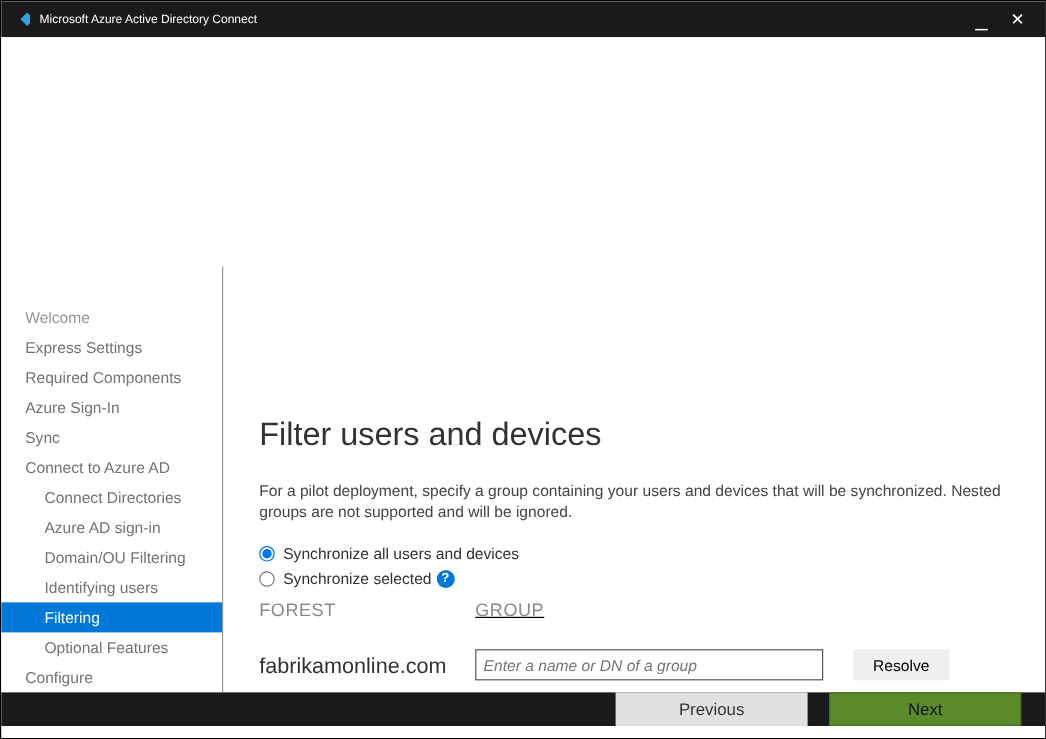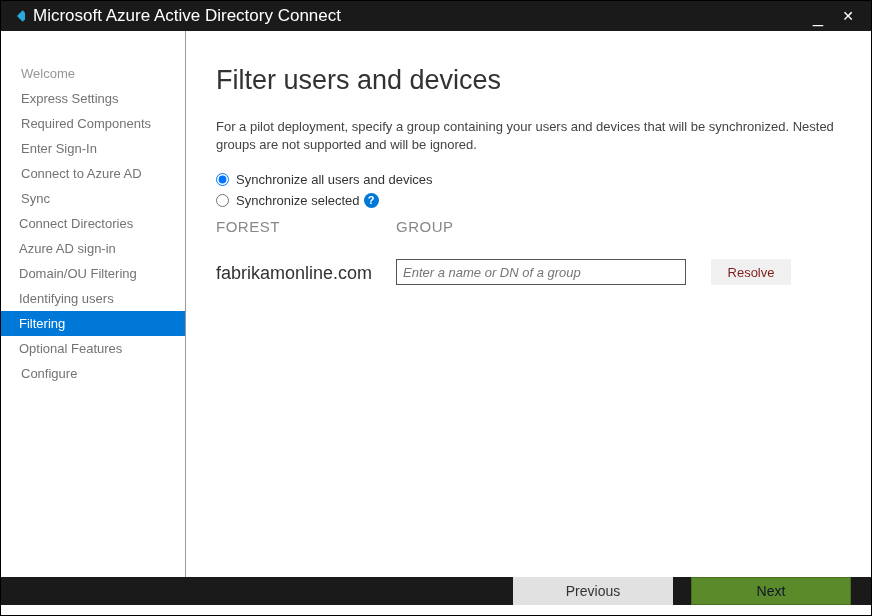--- a/index.html
+++ b/index.html
@@ -1,41 +1,41 @@
 <!DOCTYPE html>
 <html><head>
   <meta charset="utf-8">
   <style>
     * { margin:0; padding:0; box-sizing:border-box; font-family:"Segoe UI",Tahoma,sans-serif; }
     body { background:#fff; width:872px; height:616px; overflow:hidden; border:1px solid #000; }
     .titlebar { background:#1a1a1a; height:30px; display:flex; align-items:center; padding:0 8px; color:#fff; }
     .titlebar .logo { width:16px; height:16px; margin-right:8px; display:flex; align-items:center; justify-content:center; }
-    .titlebar .title { font-size:17px; flex:1; }
+    .titlebar .title { font-size:10px; flex:1; }
     .titlebar .winbtn { width:30px; text-align:center; font-size:14px; cursor:default; color:#fff; }
     .titlebar .minbtn { font-size:18px; line-height:6px; }
-    .main { display:flex; height:546px; background:#fff; }
+    .main { display:flex; height:546px; background:#fff;align-items:flex-end; }
     .sidebar { width:185px; border-right:1px solid #999; padding-top:30px; }
     .nav-item { font-size:13px; color:#737373; padding:5px 0 5px 20px; cursor:default; }
     .nav-item.disabled { color:#969696; }
-    .nav-item.sub { padding-left:18px; }
+    .nav-item.sub { padding-left:36px; }
     .nav-item.active { background:#0078d7; color:#fff; }
     .content { flex:1; padding:34px 30px 10px 30px; }
     h1 { font-weight:300; font-size:27px; color:#323232; margin-bottom:22px; }
     .desc { font-size:13px; color:#444; line-height:1.4; margin-bottom:18px; max-width:620px; }
     .radio-row { display:flex; align-items:center; font-size:13px; color:#323232; margin-bottom:6px; }
     .radio-row input { margin-right:7px; }
     .help-icon { display:inline-block; width:15px; height:15px; background:#0078d7; color:#fff; border-radius:50%; font-size:11px; font-weight:bold; text-align:center; line-height:15px; margin-left:4px; }
     .cols { display:flex; margin-top:10px; }
     .col-forest { width:180px; }
-    .col-group { width:295px; }
+    .col-group { width:295px;text-decoration:underline; }
     .col-resolve { padding-left:20px; }
     .col-head { font-size:15px; letter-spacing:0.5px; color:#888; text-transform:uppercase; margin-bottom:24px; }
     .forest-val { font-size:18px; color:#323232; padding-top:4px; }
     .group-input { width:290px; height:26px; border:1px solid #555; padding:0 6px; font-size:13px; font-style:italic; color:#666; }
-    .resolve-btn { width:80px; height:26px; background:#f0f0f0; border:none; color:#7f1d1d; font-size:13px; cursor:default; }
+    .resolve-btn { width:80px; height:26px; background:#f0f0f0; border:none; color:#000000; font-size:13px; cursor:default; }
     .footer { height:28px; background:#1a1a1a; display:flex; align-items:center; justify-content:flex-end; padding:0 20px; gap:18px; }
     .footer-btn { width:160px; height:28px; font-size:14px; border:none; cursor:default; }
     .btn-prev { background:#e1e1e1; color:#333; }
     .btn-next { background:#5b8a2a; color:#0f172a; border:1px solid #496f21; }
   </style>
 </head>
 <body>
 
 <div class="titlebar">
   <span class="logo">
@@ -46,23 +46,23 @@
   <span class="title">Microsoft Azure Active Directory Connect</span>
   <span class="winbtn minbtn">_</span>
   <span class="winbtn">✕</span>
 </div>
 
 <div class="main">
   <div class="sidebar">
     <div class="nav-item disabled">Welcome</div>
     <div class="nav-item">Express Settings</div>
     <div class="nav-item">Required Components</div>
-    <div class="nav-item">Enter Sign-In</div>
+    <div class="nav-item">Azure Sign-In</div>
+    <div class="nav-item">Sync</div>
     <div class="nav-item">Connect to Azure AD</div>
-    <div class="nav-item">Sync</div>
     <div class="nav-item sub">Connect Directories</div>
     <div class="nav-item sub">Azure AD sign-in</div>
     <div class="nav-item sub">Domain/OU Filtering</div>
     <div class="nav-item sub">Identifying users</div>
     <div class="nav-item sub active">Filtering</div>
     <div class="nav-item sub">Optional Features</div>
     <div class="nav-item">Configure</div>
   </div>
 
   <div class="content">

